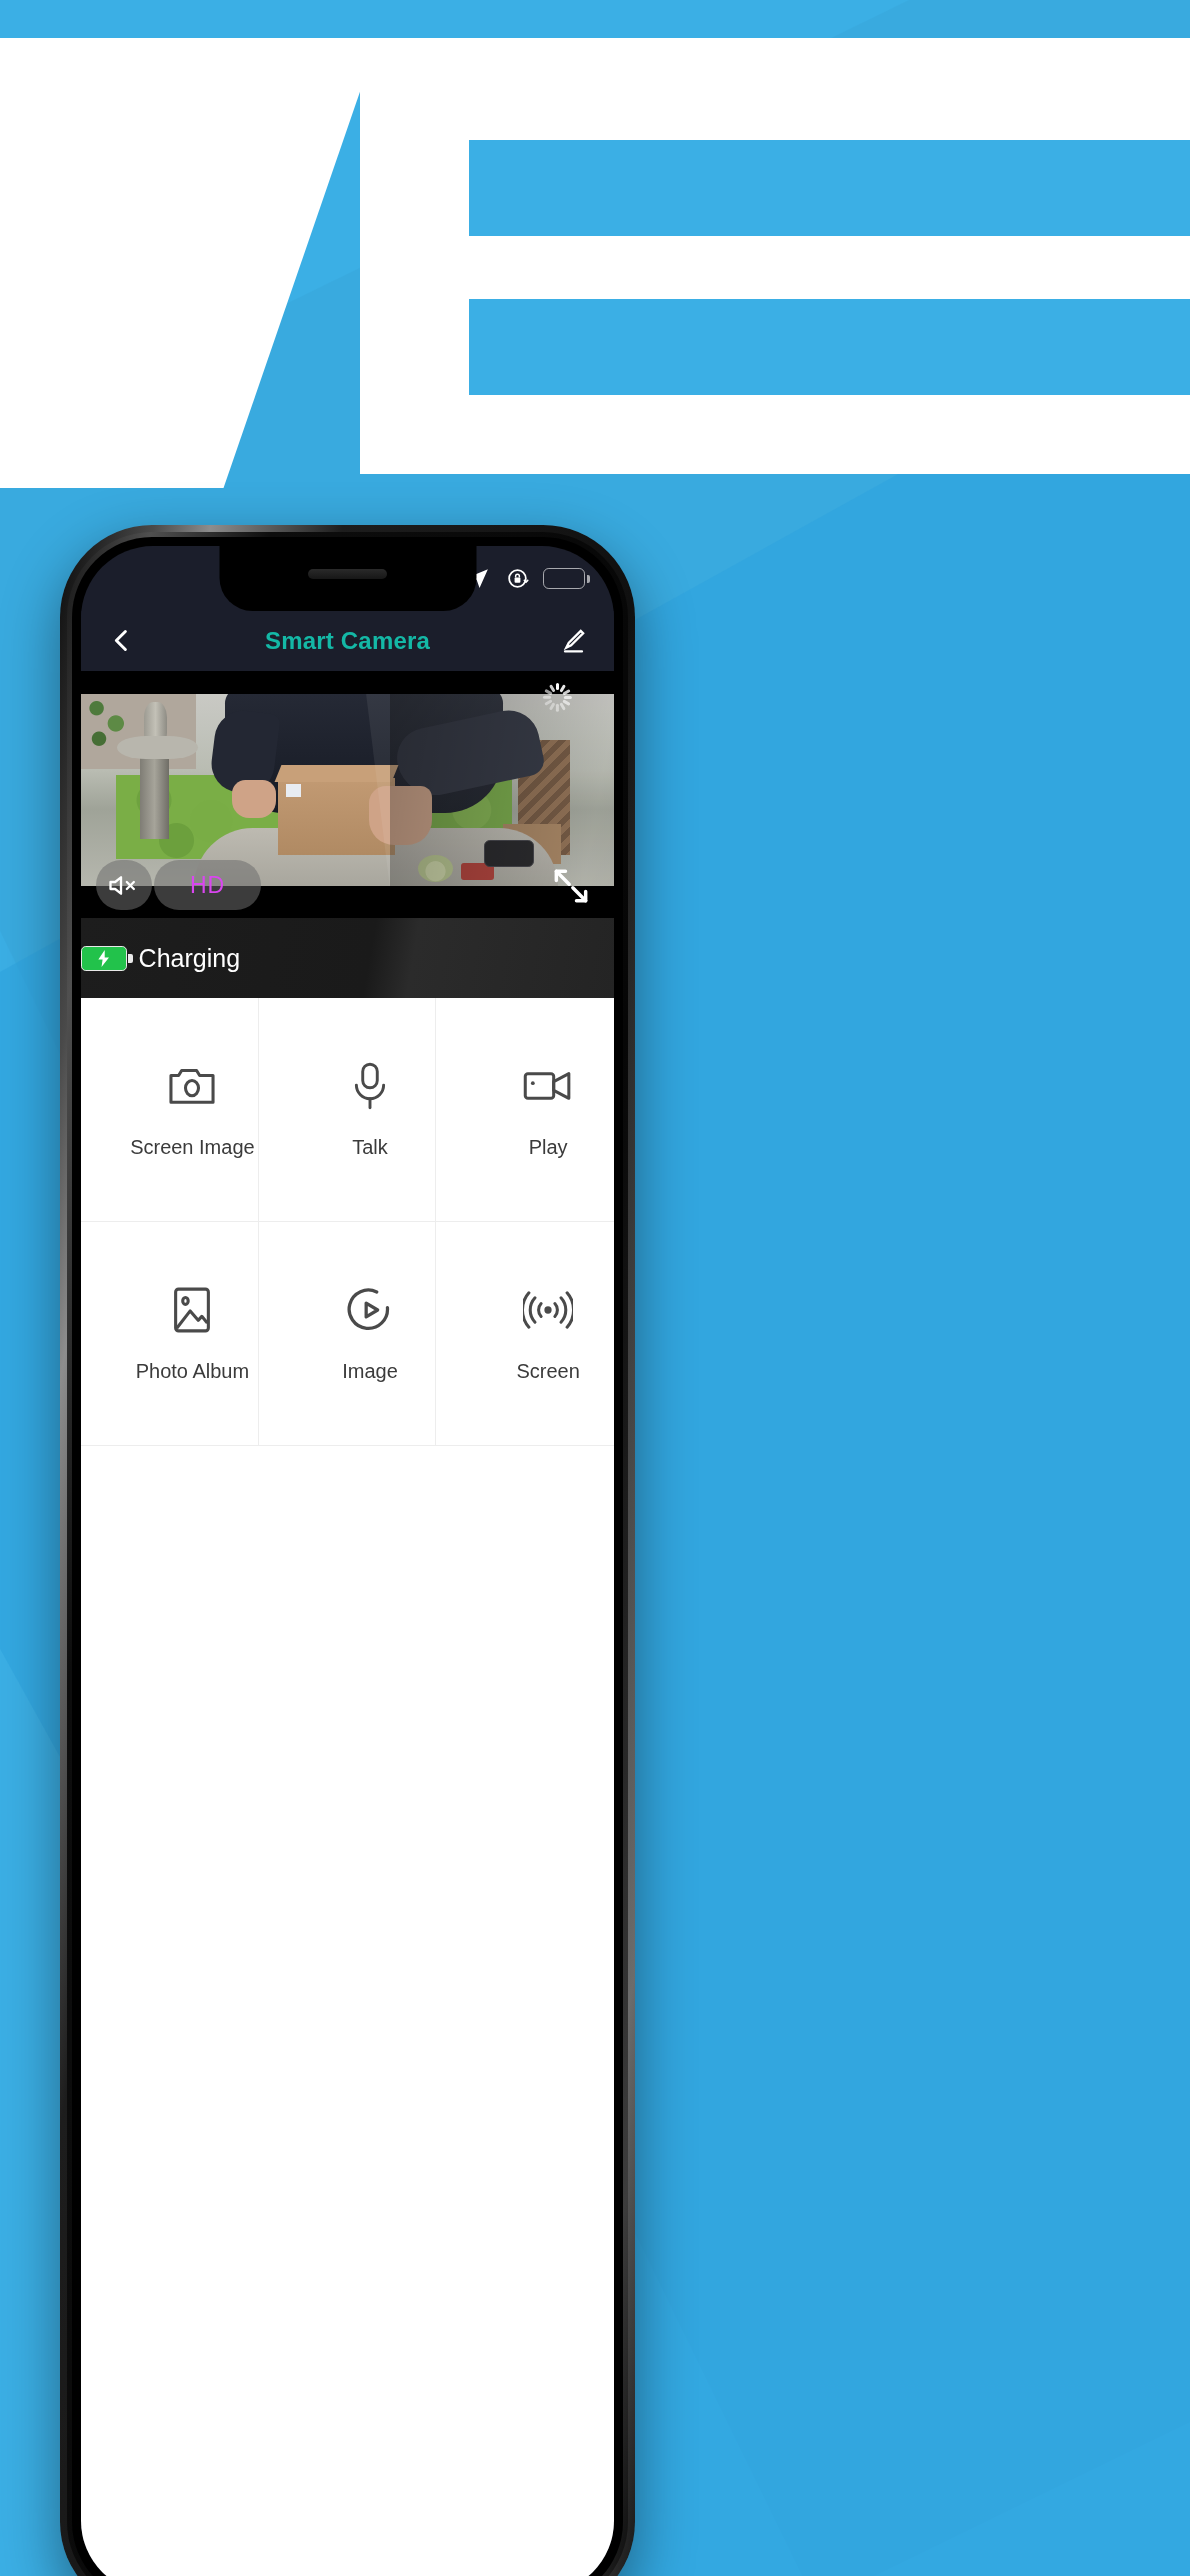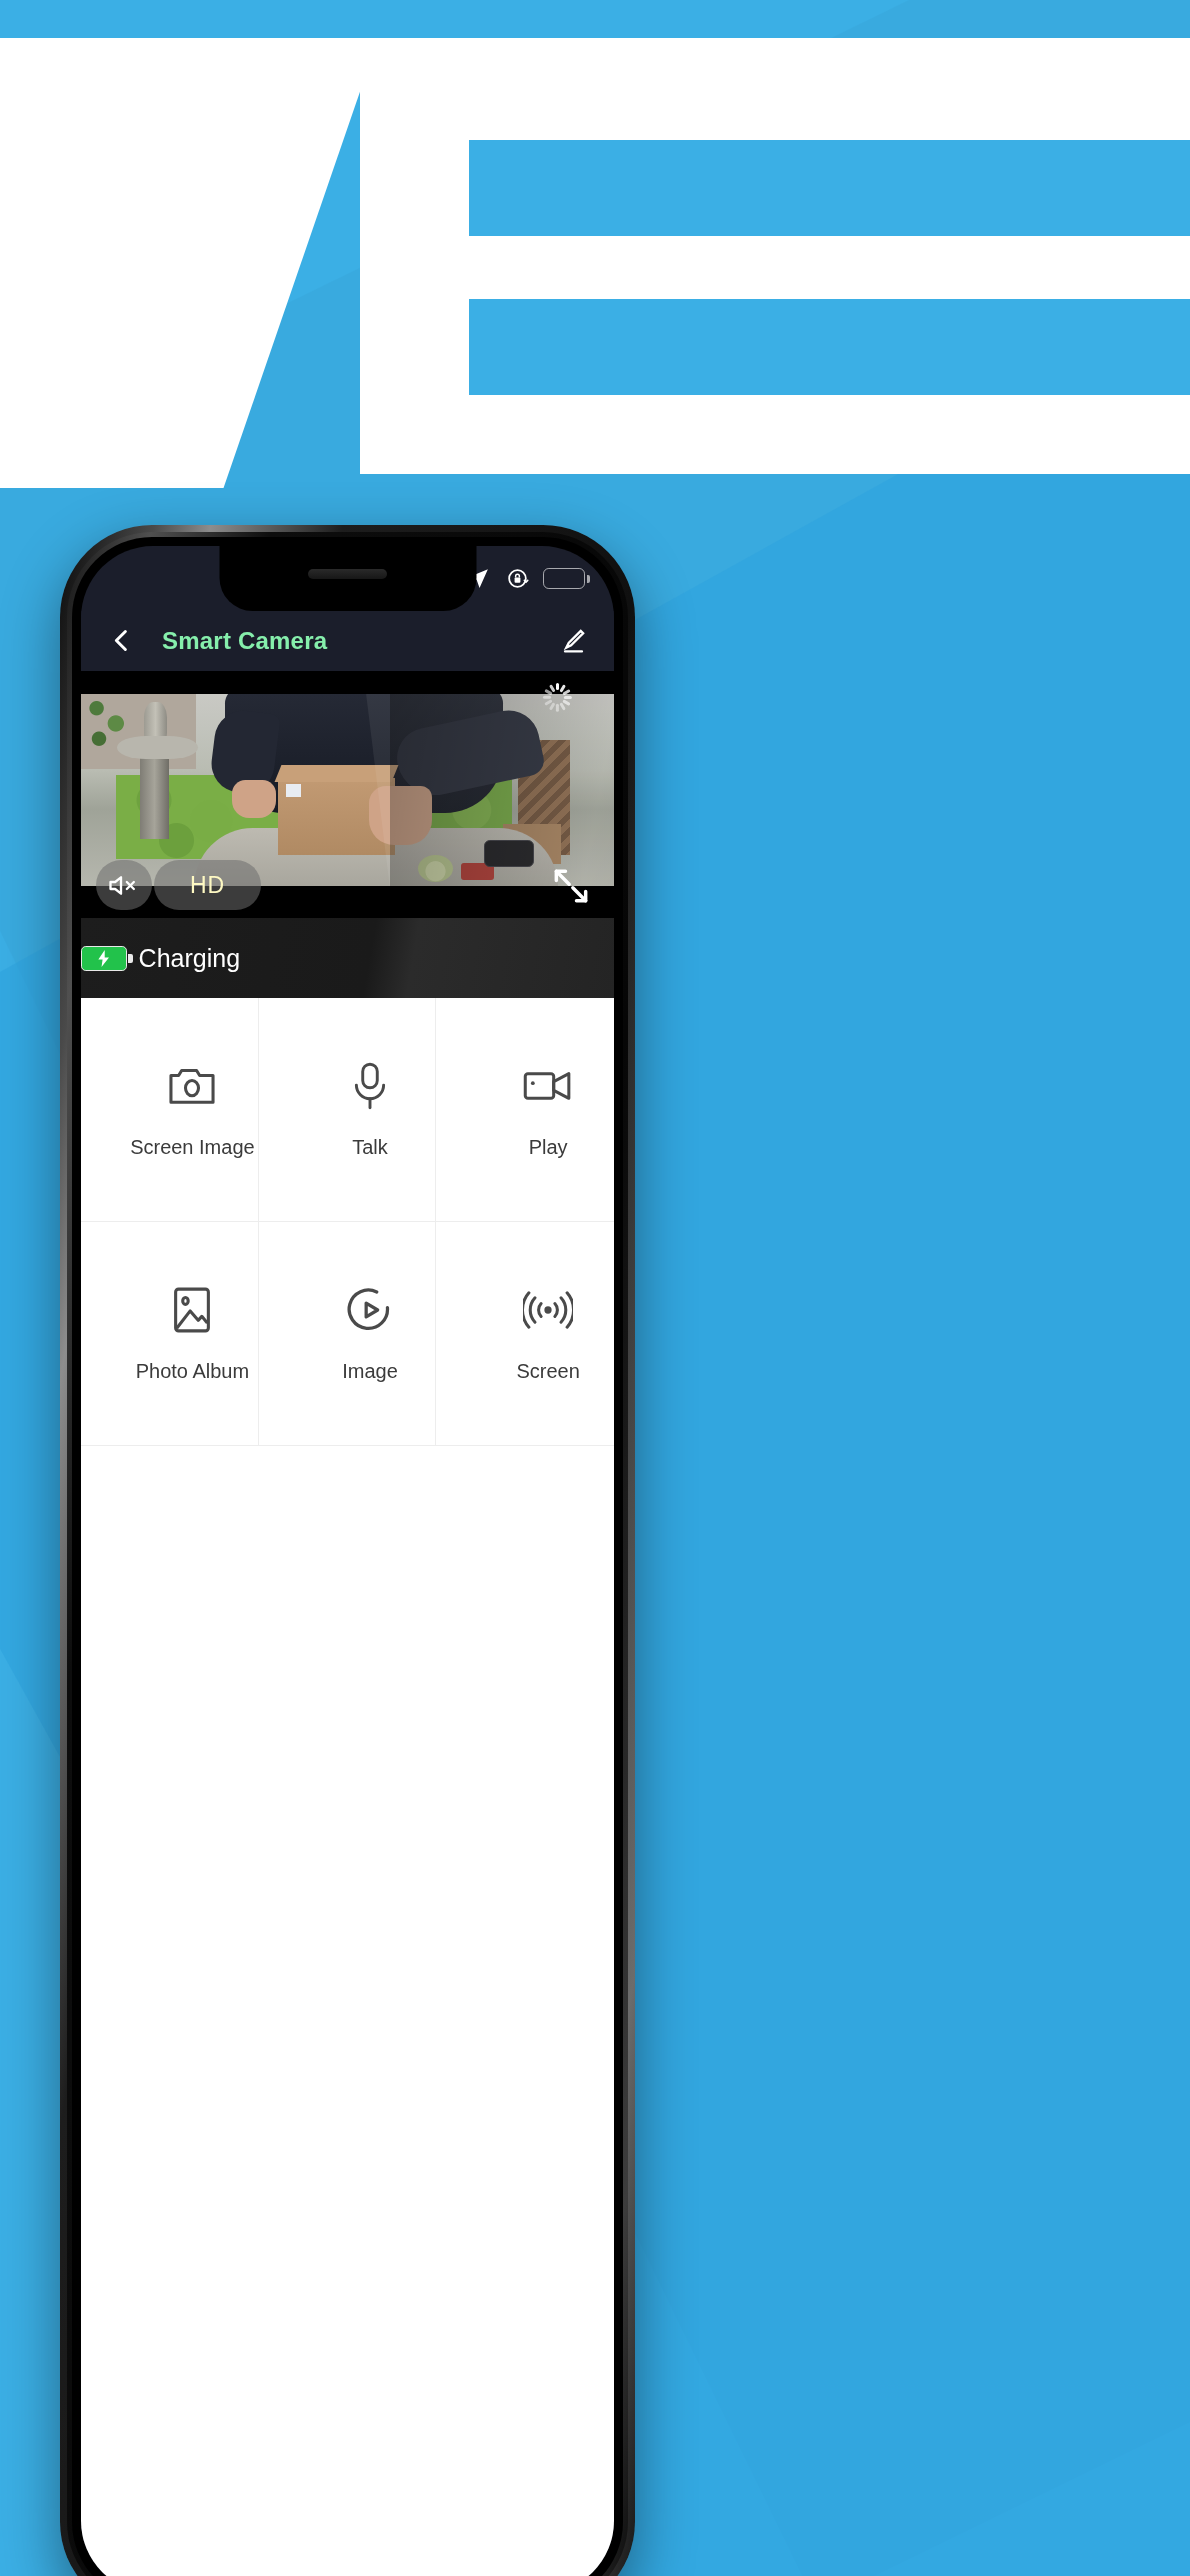--- a/index.html
+++ b/index.html
@@ -80,21 +80,21 @@
   }
 
   
   #navbar{
     position:absolute; top:65px; left:0; right:0; height:59px;
     display:flex; align-items:center; z-index:28;
     background:#1b1e2b;
   }
   #navbar .back{ width:81px; display:flex; justify-content:center; }
   #navbar .ttl{
-    flex:1; text-align:left; color:#86efac; font-size:24px; font-weight:700;
+    flex:1; text-align:center; color:#14b8a6; font-size:24px; font-weight:700;
     letter-spacing:0.2px;
   }
   #navbar .edit{ width:81px; display:flex; justify-content:center; }
 
   
   #video{
     position:absolute; top:125px; left:0; right:0; height:247px; background:#000;
     overflow:hidden;
   }
   #feed{
@@ -166,21 +166,21 @@
     background:#fff; border-radius:1.9px; transform-origin:50% 14.4px;
   }
 
   
   .v-ctrls{ position:absolute; left:0; right:0; bottom:0; height:58px; z-index:21; }
   .pill{
     position:absolute; bottom:7.7px; background:rgba(110,110,110,.55);
     border-radius:27px; display:flex; align-items:center; justify-content:center;
   }
   .pill.mute{ left:15.3px; width:56px; height:50px; }
-  .pill.hd{ left:73px; width:107px; height:50px; color:#fef9c3; font-size:23px; letter-spacing:1px; }
+  .pill.hd{ left:73px; width:107px; height:50px; color:#d946ef; font-size:23px; letter-spacing:1px; }
   .fs-btn{ position:absolute; right:21px; bottom:9.6px; width:44px; height:44px; }
 
   
   #charging{
     position:absolute; top:372px; left:0; right:0; height:81px;
     background:linear-gradient(100deg,#1d1d1d 0%,#1a1a1a 54%,#2b2b2b 62%,#242424 100%);
     display:flex; align-items:center; justify-content:flex-start; gap:11.5px;
   }
   .gbatt{ width:46px; height:25px; border:1.9px solid #e9e9e9; border-radius:4.8px;
           background:#22C24B; position:relative; display:flex; align-items:center; justify-content:center; }

